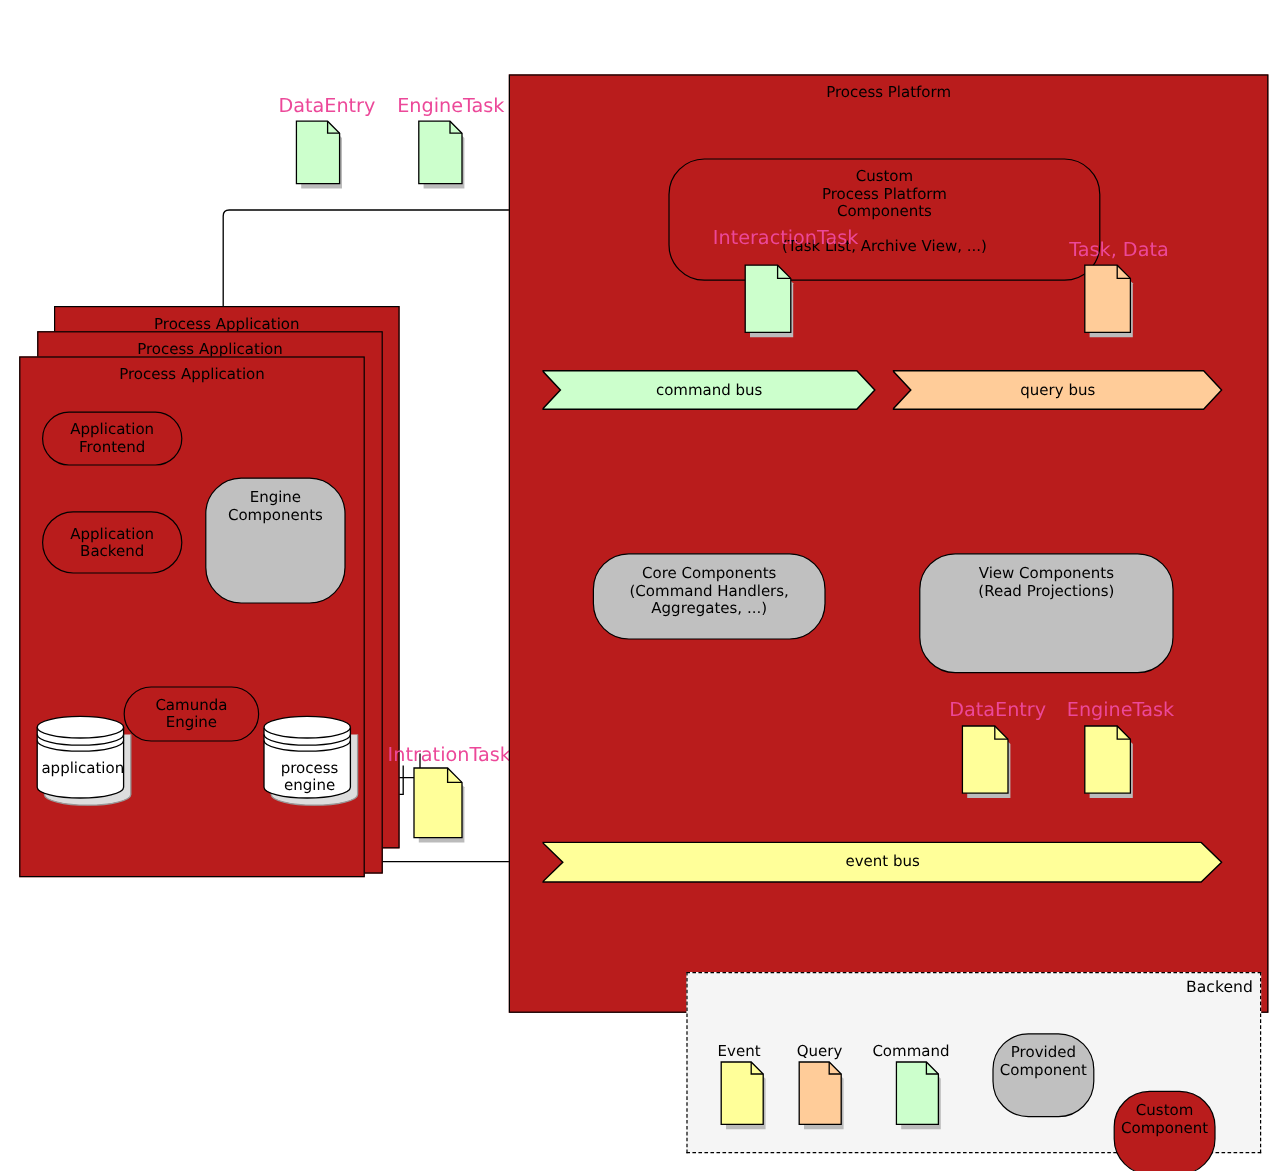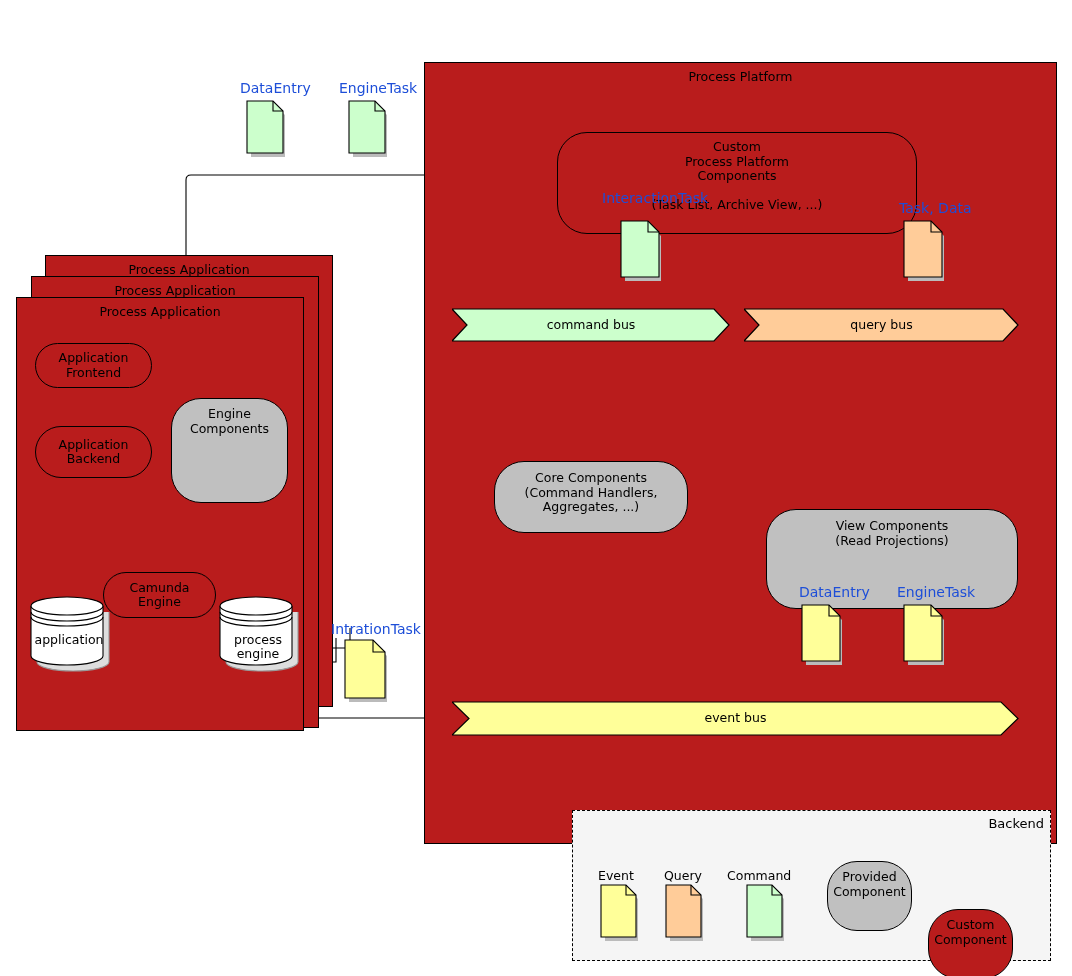--- a/index.html
+++ b/index.html
@@ -1,20 +1,20 @@
 <!DOCTYPE html>
 <html><head>
 <meta charset="utf-8">
 <style>
   html,body{margin:0;padding:0;background:#ffffff;}
   body{font-family:"DejaVu Sans","Liberation Sans",sans-serif;color:#000;}
   #stage{position:relative;width:1072px;height:976px;overflow:hidden;background:#fff;}
   #wires{position:absolute;left:0;top:0;width:1072px;height:976px;pointer-events:none;}
   .abs{position:absolute;box-sizing:border-box;}
-  .lbl{position:absolute;font-size:14px;line-height:14px;color:#1d4ed8;white-space:pre;margin-left:8px;}
+  .lbl{position:absolute;font-size:16px;line-height:14px;color:#ec4899;white-space:pre;}
   .boxtxt{display:flex;align-items:center;justify-content:center;text-align:center;
           font-size:12.5px;line-height:14.5px;white-space:pre-line;border-radius:30px;}
   .cbox{border:1px solid #000;background:#b91c1c;margin-top:48px;}
   .gbox{border:1px solid #000;background:#c0c0c0;}
   .paTitle{position:absolute;left:0;right:0;top:6px;text-align:center;font-size:12.5px;}
   .note{position:absolute;}
   .legend{position:absolute;border:1px dashed #000;background:#f5f5f5;}
   .legend-title{position:absolute;right:6px;top:5px;font-size:13px;}
   .legend-note-label{position:absolute;font-size:12.5px;white-space:nowrap;}
   .bus-label{position:absolute;left:0;right:0;text-align:center;font-size:12.5px;}
@@ -176,21 +176,21 @@
   <div class="abs" style="left:744px;top:308px;width:275px;height:34px;">
     <svg width="275" height="34" viewBox="0 0 275 34" preserveAspectRatio="none" xmlns="http://www.w3.org/2000/svg">
       <path d="M0,1 H259 L274,17 L259,33 H0 L15,17 Z" fill="#ffcc99" stroke="#000" stroke-width="1.2"></path>
     </svg>
     <div class="bus-label" style="top:9px;">query bus</div>
   </div>
 
   <div class="abs gbox boxtxt" style="left:494px;top:461px;width:194px;height:72px;align-items:flex-start;padding-top:9px;">Core Components
 (Command Handlers,
 Aggregates, ...)</div>
-  <div class="abs gbox boxtxt" style="left:766px;top:461px;width:252px;height:100px;align-items:flex-start;padding-top:9px;margin-top:48px;">View Components
+  <div class="abs gbox boxtxt" style="left:766px;top:461px;width:212px;height:100px;align-items:flex-start;padding-top:9px;">View Components
 (Read Projections)</div>
 
   <div class="lbl" style="left:791px;top:585px;">DataEntry</div>
   <div class="note" style="left:801px;top:604px;">
     <svg width="45" height="62" viewBox="0 0 45 62" xmlns="http://www.w3.org/2000/svg">
       <path d="M3,3 H28 L39,14 V59 H3 Z" fill="#bbb" transform="translate(2,2)"></path>
       <path d="M1,1 H28 L39,12 V57 H1 Z" fill="#ffff99" stroke="#000" stroke-width="1.1"></path>
       <path d="M28,1 V12 H39" fill="none" stroke="#000" stroke-width="1.1"></path>
     </svg>
   </div>

